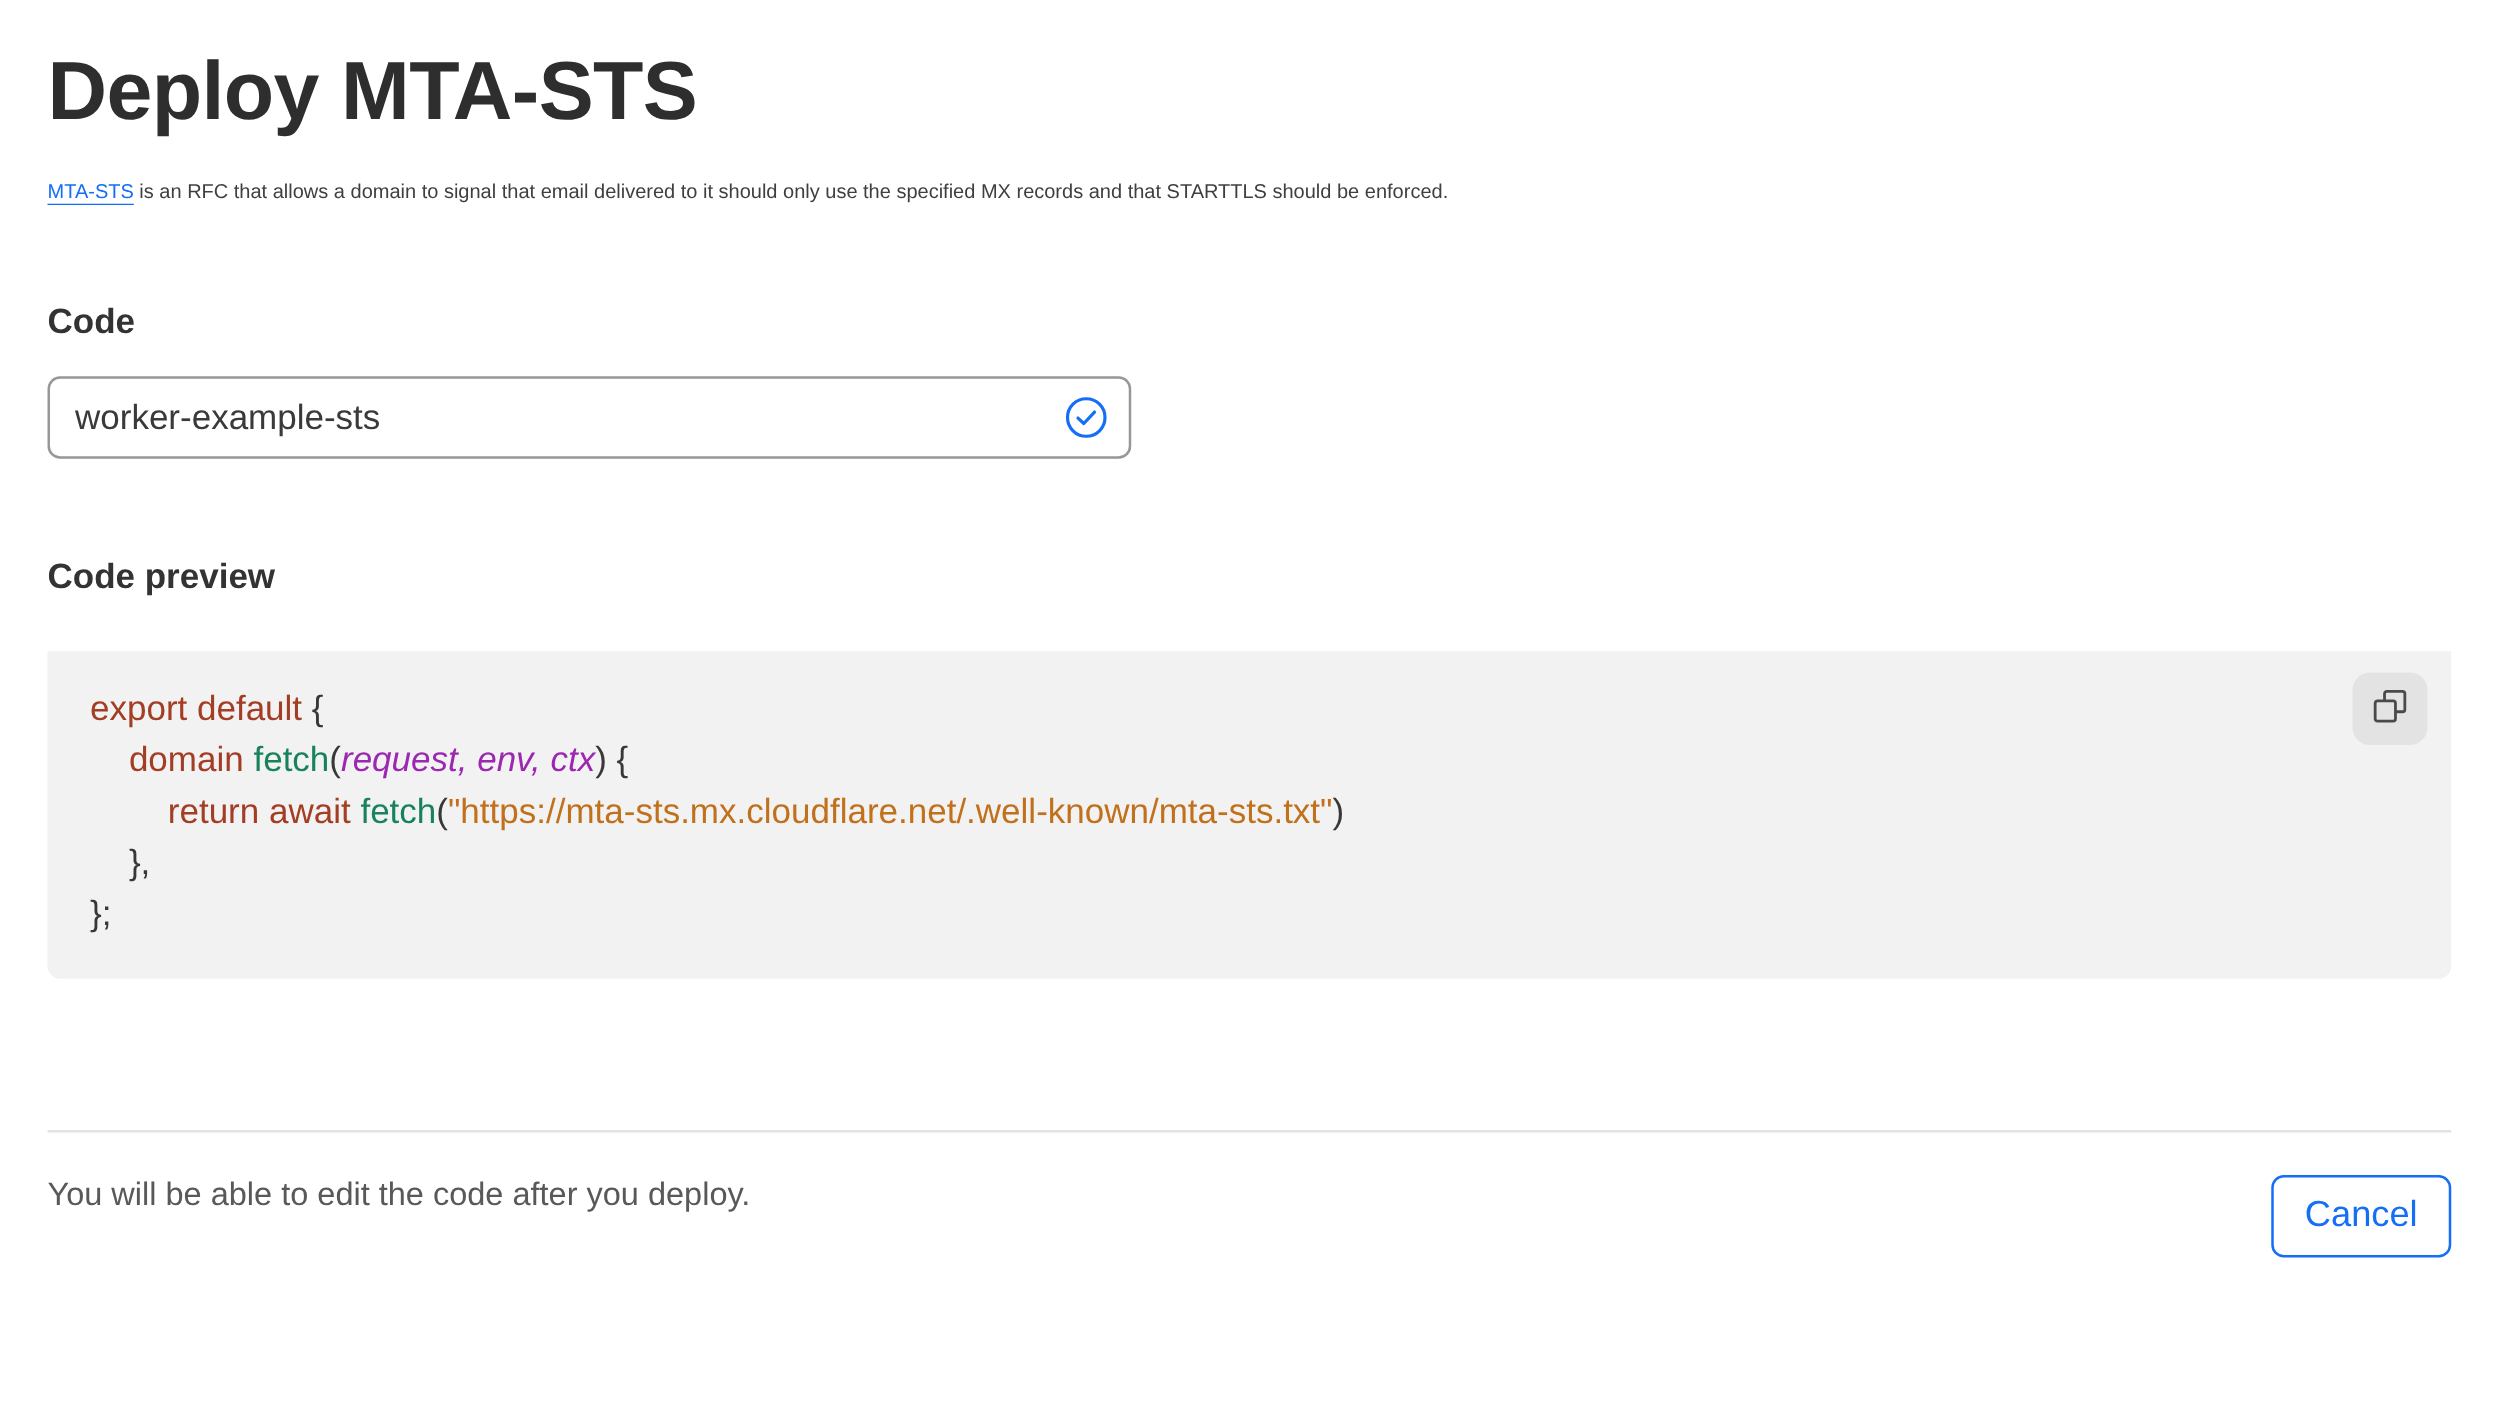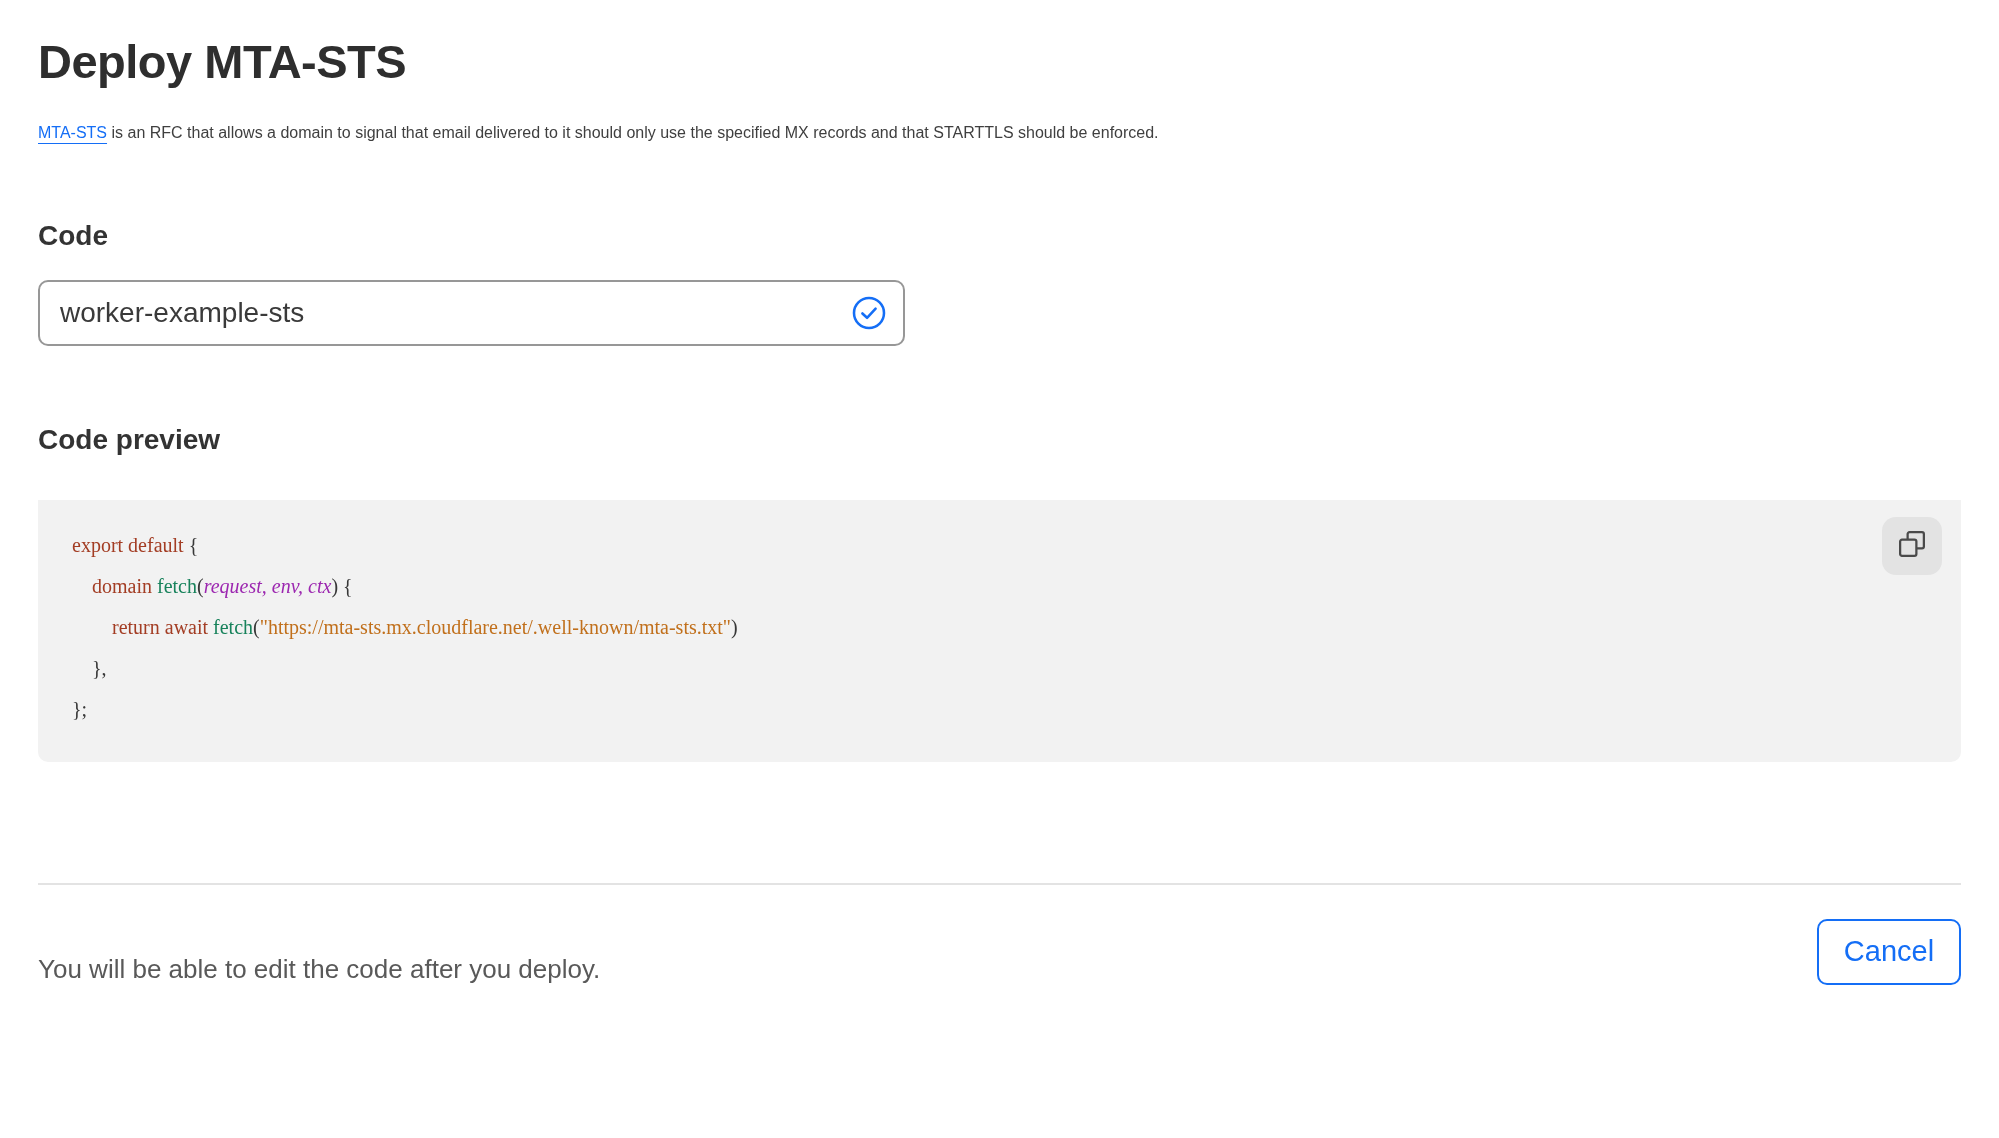--- a/index.html
+++ b/index.html
@@ -6,21 +6,21 @@
   html, body { width: 1999px; height: 1138px; }
   body {
     background: #ffffff;
     font-family: "Liberation Sans", sans-serif;
     padding: 36px 38px 0 38px;
     overflow: hidden;
     color: #3f3f3f;
   }
 
   .page-title {
-    font-size: 47px;
+    font-size: 66px;
     font-weight: 700;
     color: #2e2e2e;
     letter-spacing: -0.5px;
     line-height: 1.1;
   }
 
   .description {
     margin-top: 32px;
     font-size: 16px;
     line-height: 1.62;
@@ -102,22 +102,22 @@
     left: 0; right: 0; bottom: 0;
     height: 6px;
     background: var(--c-tab-underline, #1259c2);
   }
 
   .code-area {
     position: relative;
     background: var(--c-code-bg, #f2f2f2);
     border-radius: 0 0 10px 10px;
     padding: 25px 90px 32px 34px;
-    font-family: Liberation Serif, serif;
-    font-size: 20px;
+    font-family: Liberation Sans, sans-serif;
+    font-size: 28px;
     line-height: 41px;
     color: var(--c-punctuation, #383838);
   }
   .code-line { white-space: pre; }
   .tk-keyword { color: var(--c-keyword, #a33d24); }
   .tk-func    { color: var(--c-function, #17825b); }
   .tk-param   { color: var(--c-parameter, #9c27b0); font-style: italic; }
   .tk-str     { color: var(--c-string, #c1701c); }
   .tk-plain   { color: var(--c-punctuation, #383838); }
 
@@ -140,21 +140,21 @@
     margin-top: 121px;
     width: 1923px;
     border-top: 2px solid #e3e3e3;
   }
 
   .footer-row {
     margin-top: 34px;
     width: 1923px;
     display: flex;
     justify-content: space-between;
-    align-items: flex-end;
+    align-items: flex-start;
     gap: 47px;
   }
   .footer-note { font-size: 26px; color: #595959; }
   .footer-actions { display: flex; gap: 20px; }
   .btn {
     height: 66px;
     padding: 0 16px;
     border-radius: 10px;
     font-family: "Liberation Sans", sans-serif;
     font-size: 29px;

